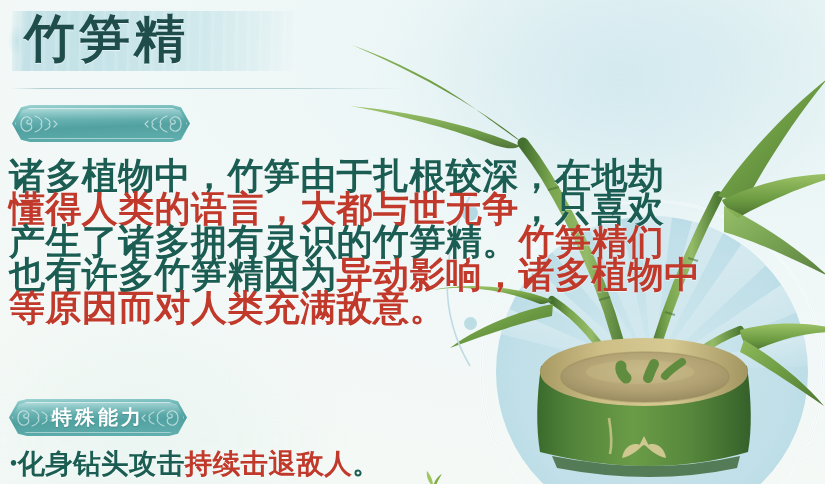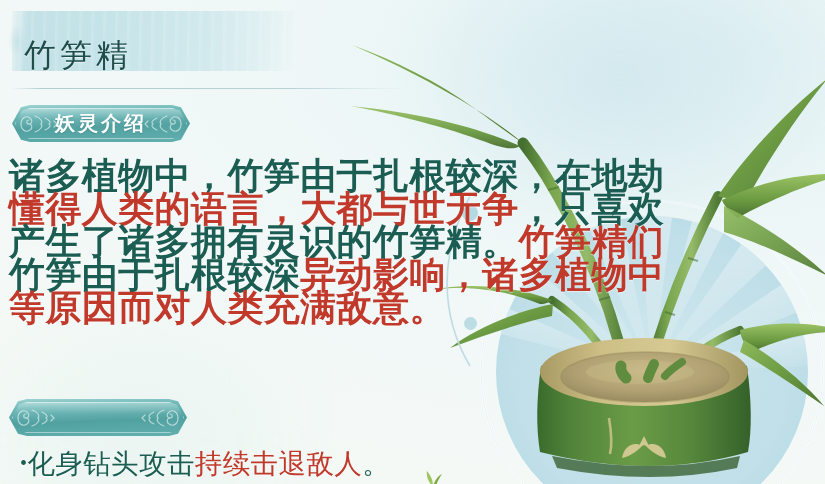--- a/index.html
+++ b/index.html
@@ -47,24 +47,24 @@
   }
   .brush-streaks{
     position:absolute; left:12px; top:11px; width:282px; height:60px;
     background:repeating-linear-gradient(91deg,
       rgba(255,255,255,0) 0px, rgba(255,255,255,0) 7px,
       rgba(255,255,255,.30) 8px, rgba(255,255,255,0) 12px);
     opacity:.55;
   }
 
   .title {
-    position:absolute; left:24px; top:24px;
-    font-size:32px; line-height:62px;
+    position:absolute; left:24px; top:8px;
+    font-size:51px; line-height:62px;
     letter-spacing:4px;
-    font-weight:400;
+    font-weight:700;
     color:#1f4d4c;
     text-shadow:0 1px 0 rgba(255,255,255,.55);
     white-space:nowrap;
   }
 
   .divider {
     position:absolute; left:11px; top:88px; width:392px; height:1px;
     background:linear-gradient(90deg,rgba(170,200,205,0) 0%,rgba(160,195,200,.80) 8%,
       rgba(160,195,200,.70) 72%,rgba(170,200,205,0) 100%);
   }
@@ -117,23 +117,23 @@
     letter-spacing:.4px;
     color:#1b5d52;
     white-space:nowrap;
     font-weight:600;
     text-shadow:0 1px 0 rgba(255,255,255,.5);
   }
   .red{ color:#c0392b; }
 
   
   .ability-line{
-    position:absolute; left:20px; top:447px;
+    position:absolute; left:10px; top:447px;
     font-size:27.5px; line-height:33px; letter-spacing:.4px;
-    color:#1b5d52; font-weight:400; white-space:nowrap;
+    color:#1b5d52; font-weight:700; white-space:nowrap;
     text-shadow:0 1px 0 rgba(255,255,255,.5);
   }
   .dot-bullet{ font-size:20px; vertical-align:3px; }
 
   
   #art{ position:absolute; left:0; top:0; width:825px; height:484px; }
 
   
   .deco-dot{
     position:absolute; border-radius:50%; background:#a9d4de;
@@ -315,28 +315,27 @@
     </svg>
     <svg class="badge-orn r" viewBox="0 0 44 28" xmlns="http://www.w3.org/2000/svg">
       <g fill="none" stroke="#ffffff" stroke-width="1.2" stroke-linecap="round" transform="translate(44,0) scale(-1,1)">
         <path d="M4 14 C4 8 9 5 13 8 C16 10 15 14 12 14 C9 14 9 10 12 10"></path>
         <path d="M4 14 C4 20 9 23 13 20 C16 18 15 14 12 14"></path>
         <path d="M18 6 C24 8 26 12 24 14 C26 16 24 20 18 22"></path>
         <path d="M28 8 C33 10 34 13 32 14 C34 15 33 18 28 20"></path>
         <path d="M37 11 L40 14 L37 17"></path>
       </g>
     </svg>
-    <span class="badge-label">妖灵介绍</span>
   </div>
 
   <div class="body-lines" id="intro-lines">
       <div class="bline"><span>诸多植物中，竹笋由于扎根较深，在地劫</span></div>
       <div class="bline"><span class="red">懂得人类的语言，大都与世无争</span><span>，只喜欢</span></div>
       <div class="bline"><span>产生了诸多拥有灵识的竹笋精。</span><span class="red">竹笋精们</span></div>
-      <div class="bline"><span>竹笋由于扎根较深</span><span class="red">异动影响，诸多植物中</span></div>
+      <div class="bline"><span>也有许多竹笋精因为</span><span class="red">异动影响，诸多植物中</span></div>
       <div class="bline"><span class="red">等原因而对人类充满敌意。</span></div>
     </div>
 
   <div class="badge" id="badge-ability">
     <div class="badge-inner"></div>
     <svg class="badge-orn l" viewBox="0 0 44 28" xmlns="http://www.w3.org/2000/svg">
       <g fill="none" stroke="#ffffff" stroke-width="1.2" stroke-linecap="round">
         <path d="M4 14 C4 8 9 5 13 8 C16 10 15 14 12 14 C9 14 9 10 12 10"></path>
         <path d="M4 14 C4 20 9 23 13 20 C16 18 15 14 12 14"></path>
         <path d="M18 6 C24 8 26 12 24 14 C26 16 24 20 18 22"></path>
@@ -346,17 +345,18 @@
     </svg>
     <svg class="badge-orn r" viewBox="0 0 44 28" xmlns="http://www.w3.org/2000/svg">
       <g fill="none" stroke="#ffffff" stroke-width="1.2" stroke-linecap="round" transform="translate(44,0) scale(-1,1)">
         <path d="M4 14 C4 8 9 5 13 8 C16 10 15 14 12 14 C9 14 9 10 12 10"></path>
         <path d="M4 14 C4 20 9 23 13 20 C16 18 15 14 12 14"></path>
         <path d="M18 6 C24 8 26 12 24 14 C26 16 24 20 18 22"></path>
         <path d="M28 8 C33 10 34 13 32 14 C34 15 33 18 28 20"></path>
         <path d="M37 11 L40 14 L37 17"></path>
       </g>
     </svg>
+    <span class="badge-label">特殊能力</span>
   </div>
 
   <div class="ability-line" id="ability-line"><span class="dot-bullet">•</span><span>化身钻头攻击</span><span class="red">持续击退敌人</span><span>。</span></div>
 
 </div>
 
 </body></html>

